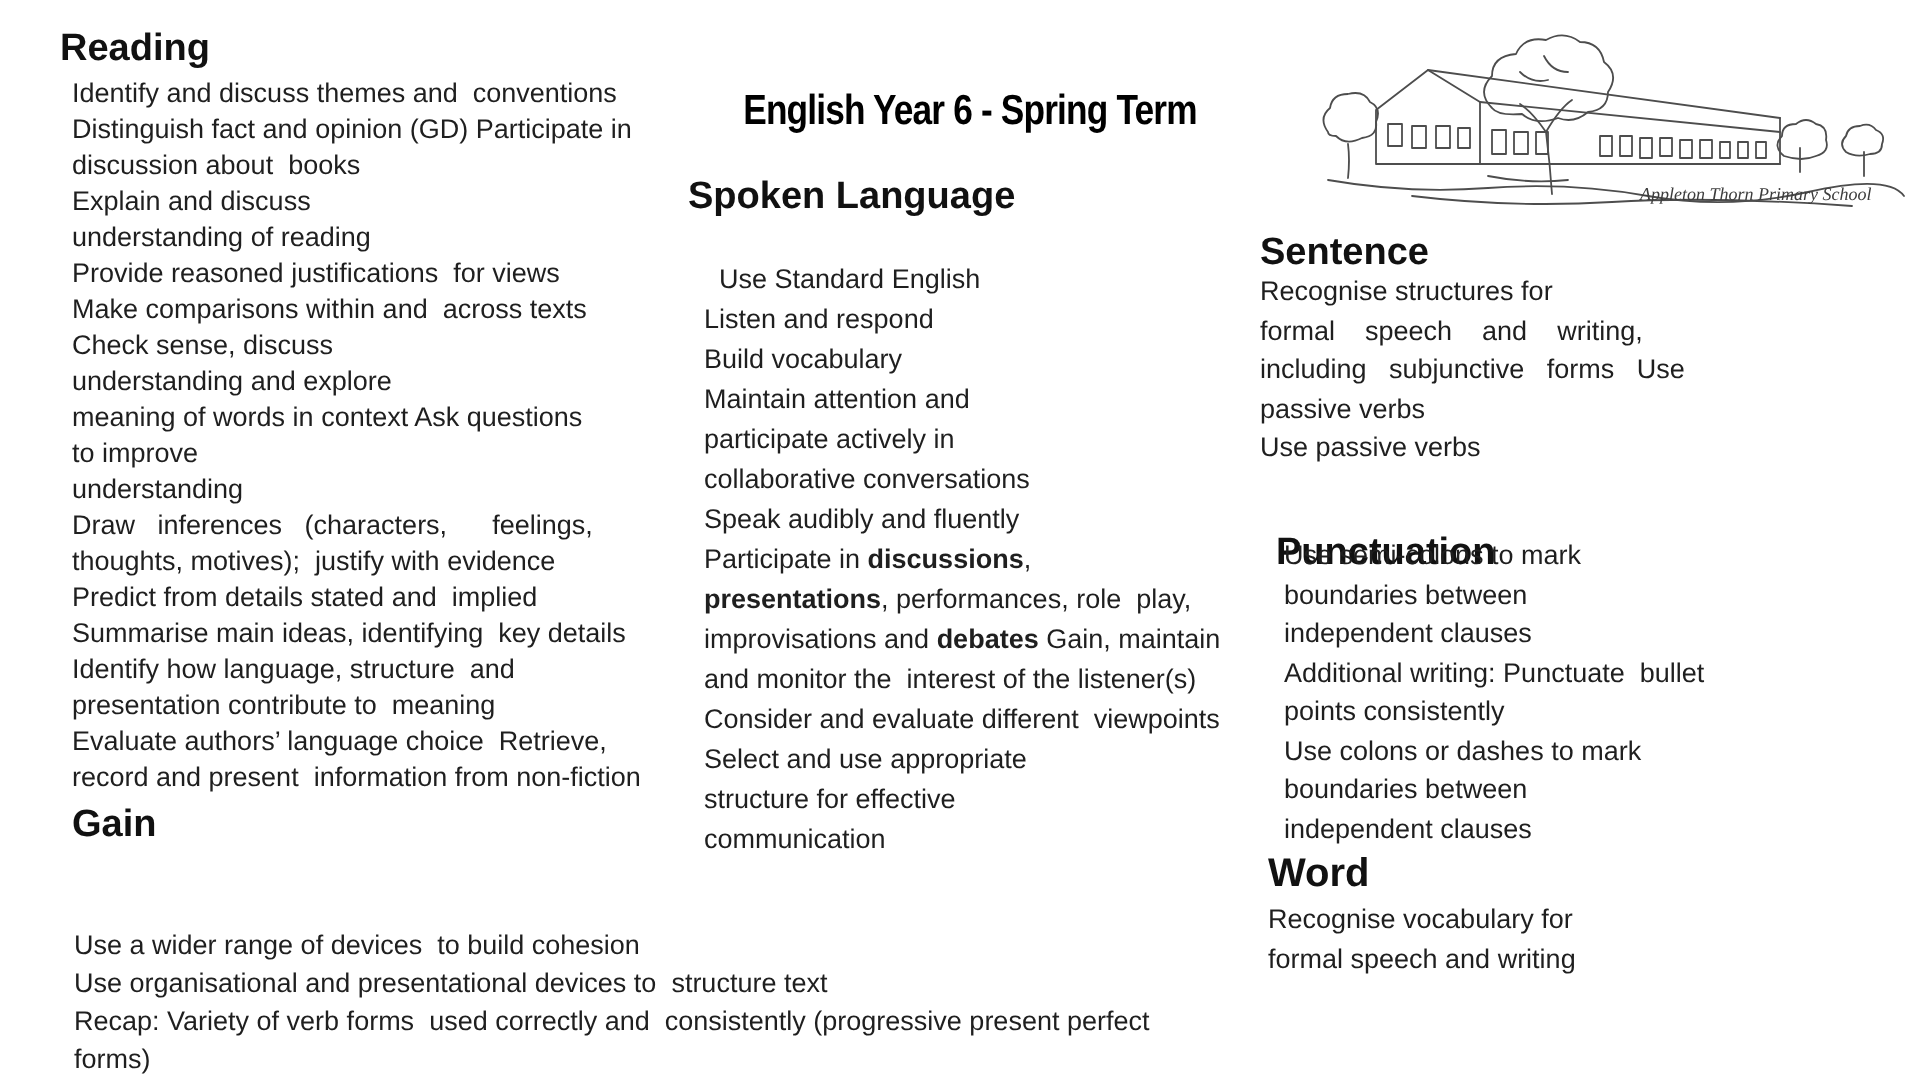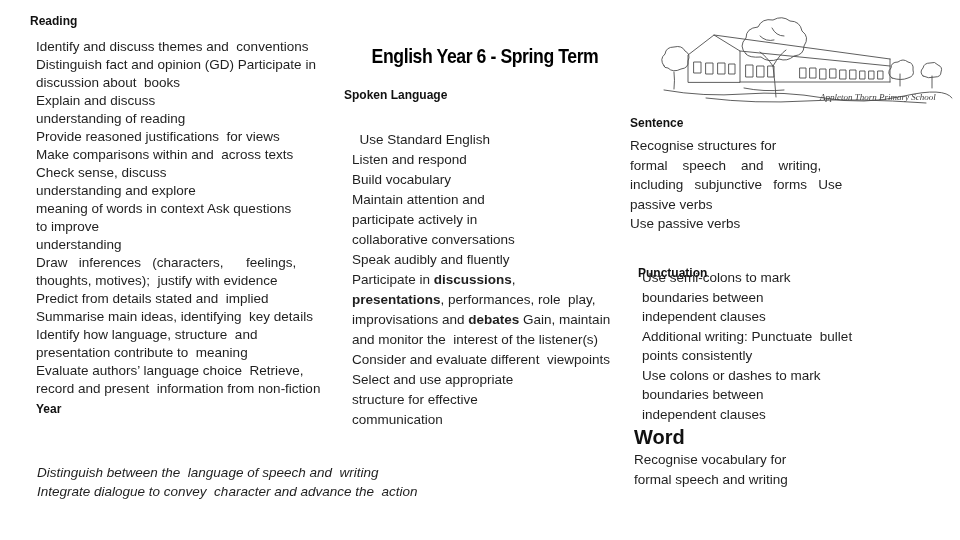--- a/index.html
+++ b/index.html
@@ -2,21 +2,21 @@
 <html><head>
 <meta charset="utf-8">
 <style>
   html,body{margin:0;padding:0;}
   body{
     width:960px;height:540px;background:#ffffff;
     font-family:"Liberation Sans","DejaVu Sans",sans-serif;
     color:#1f1f1f;position:relative;overflow:hidden;
   }
   .abs{position:absolute;}
-  .heading{font-weight:bold;font-size:12px;color:#111;white-space:pre;}
+  .heading{font-weight:bold;font-size:19px;color:#111;white-space:pre;}
   .body-text{font-size:13.5px;white-space:pre;color:#1f1f1f;}
   .lh-left{line-height:18px;}
   .lh-mid{line-height:20px;}
   .lh-right{line-height:19.5px;}
   .lh-text{line-height:19.3px;}
   #page-title{
     left:335px;top:44px;width:300px;text-align:center;
     font-size:21px;font-weight:bold;color:#000;letter-spacing:-0.5px;
     transform:scaleX(0.84);transform-origin:center;white-space:pre;
   }
@@ -110,24 +110,22 @@
 understanding
 Draw   inferences   (characters,      feelings,
 thoughts, motives);  justify with evidence
 Predict from details stated and  implied
 Summarise main ideas, identifying  key details
 Identify how language, structure  and
 presentation contribute to  meaning
 Evaluate authors’ language choice  Retrieve,
 record and present  information from non-fiction</div>
 
-<div class="abs heading" id="text-heading">Year</div>
+<div class="abs heading" id="text-heading">Gain</div>
 <div class="abs body-text lh-text" id="text-body">
-  <div class="italic-lines">Distinguish between the  language of speech and  writing
-Integrate dialogue to convey  character and advance the  action</div>
   <div class="plain-lines">Use a wider range of devices  to build cohesion
 Use organisational and presentational devices to  structure text
 Recap: Variety of verb forms  used correctly and  consistently (progressive present perfect
 forms)</div>
 </div>
 
 <div class="abs heading" id="spoken-heading">Spoken Language</div>
 <div class="abs body-text lh-mid" id="spoken-body">
   <span>Use Standard English
 Listen and respond

